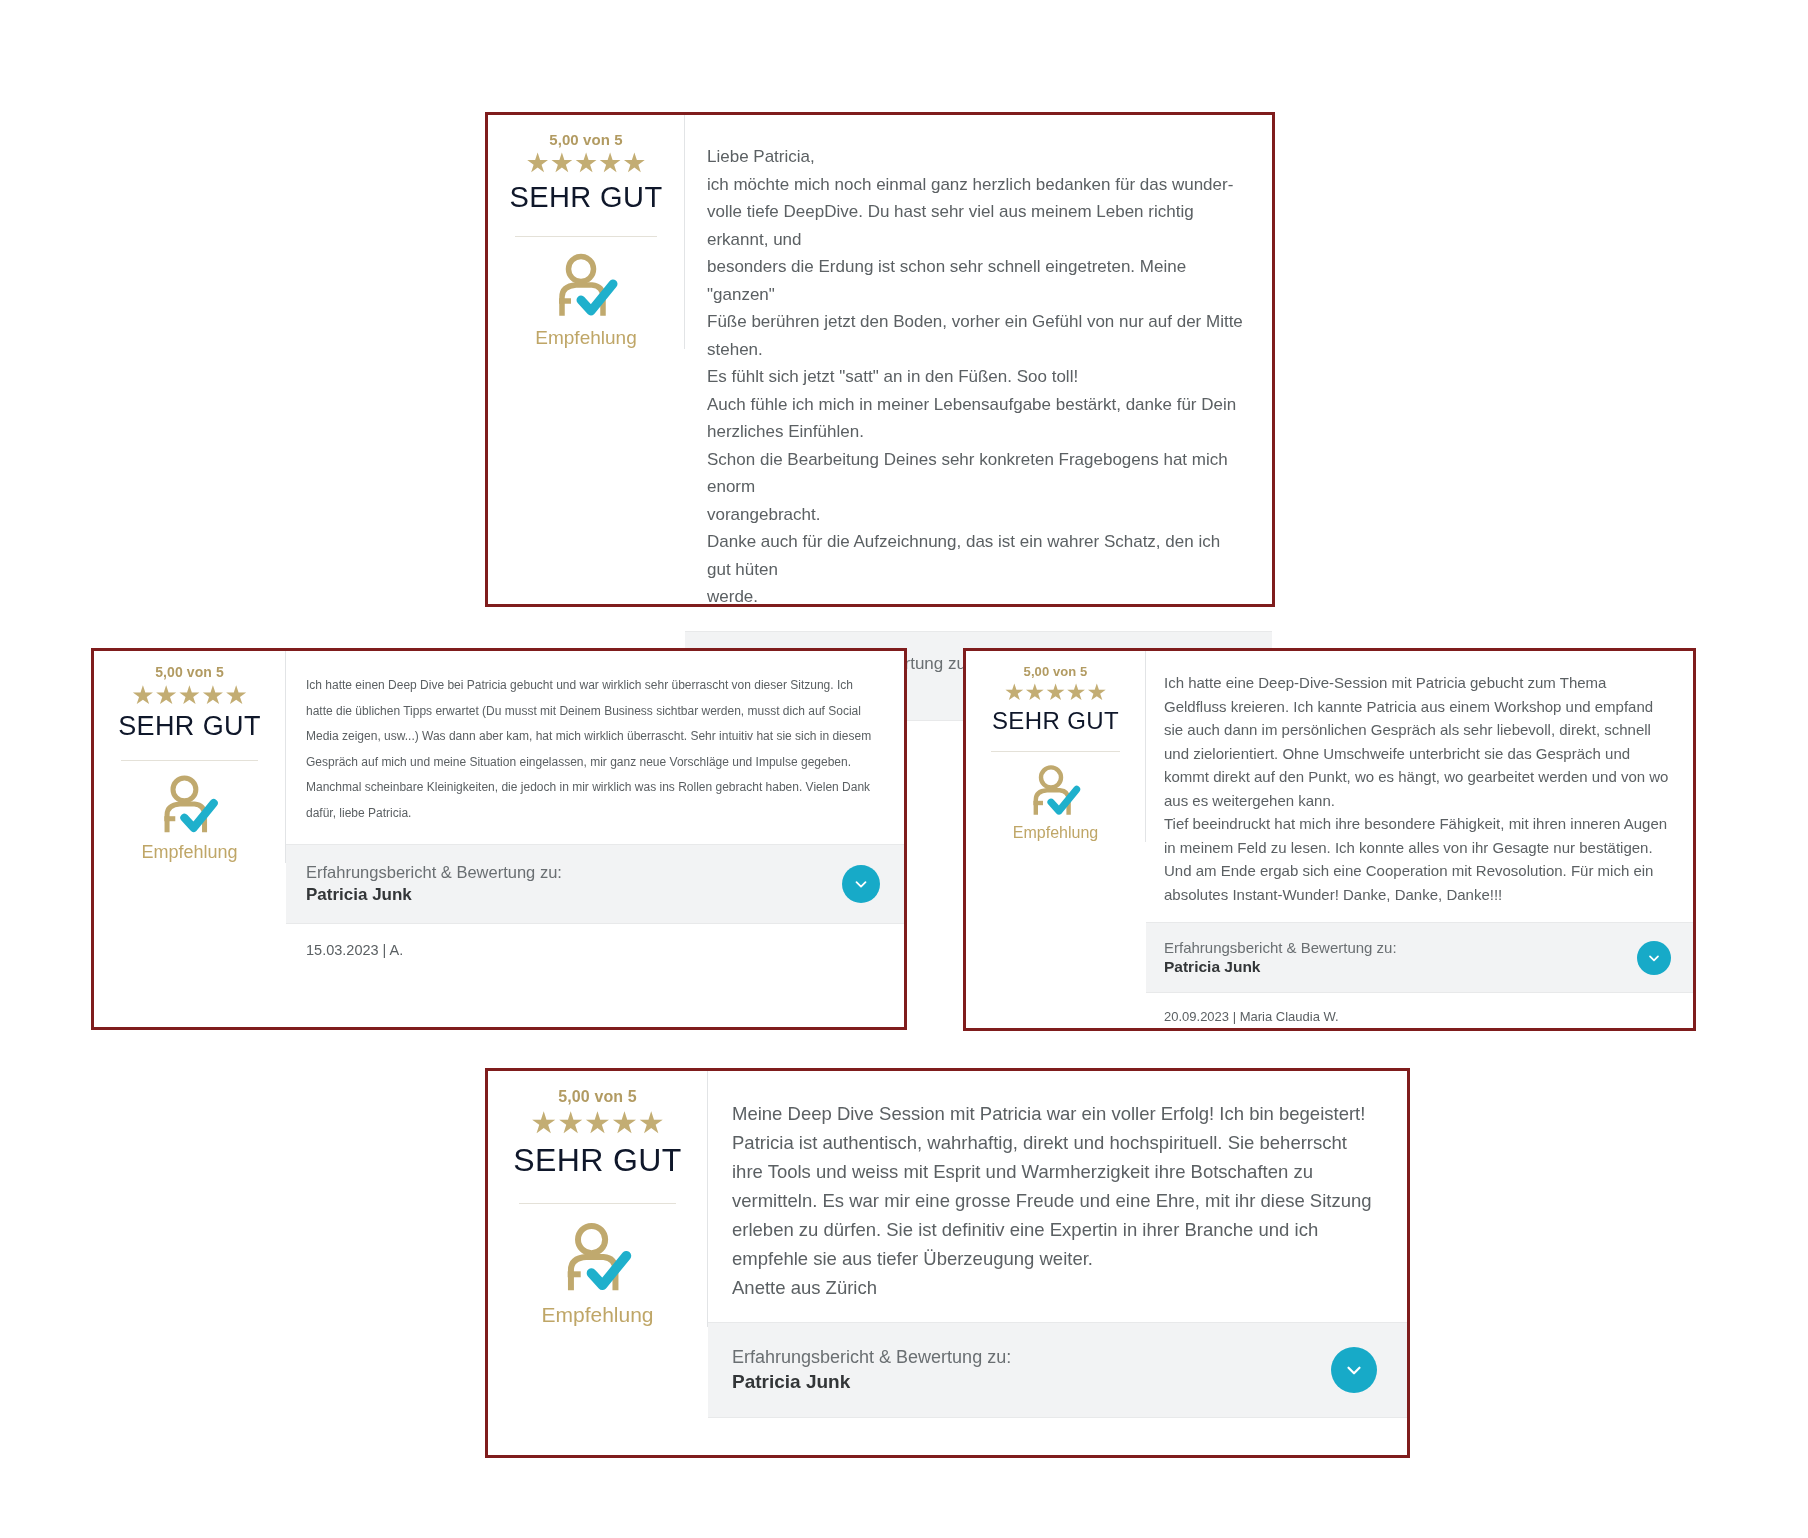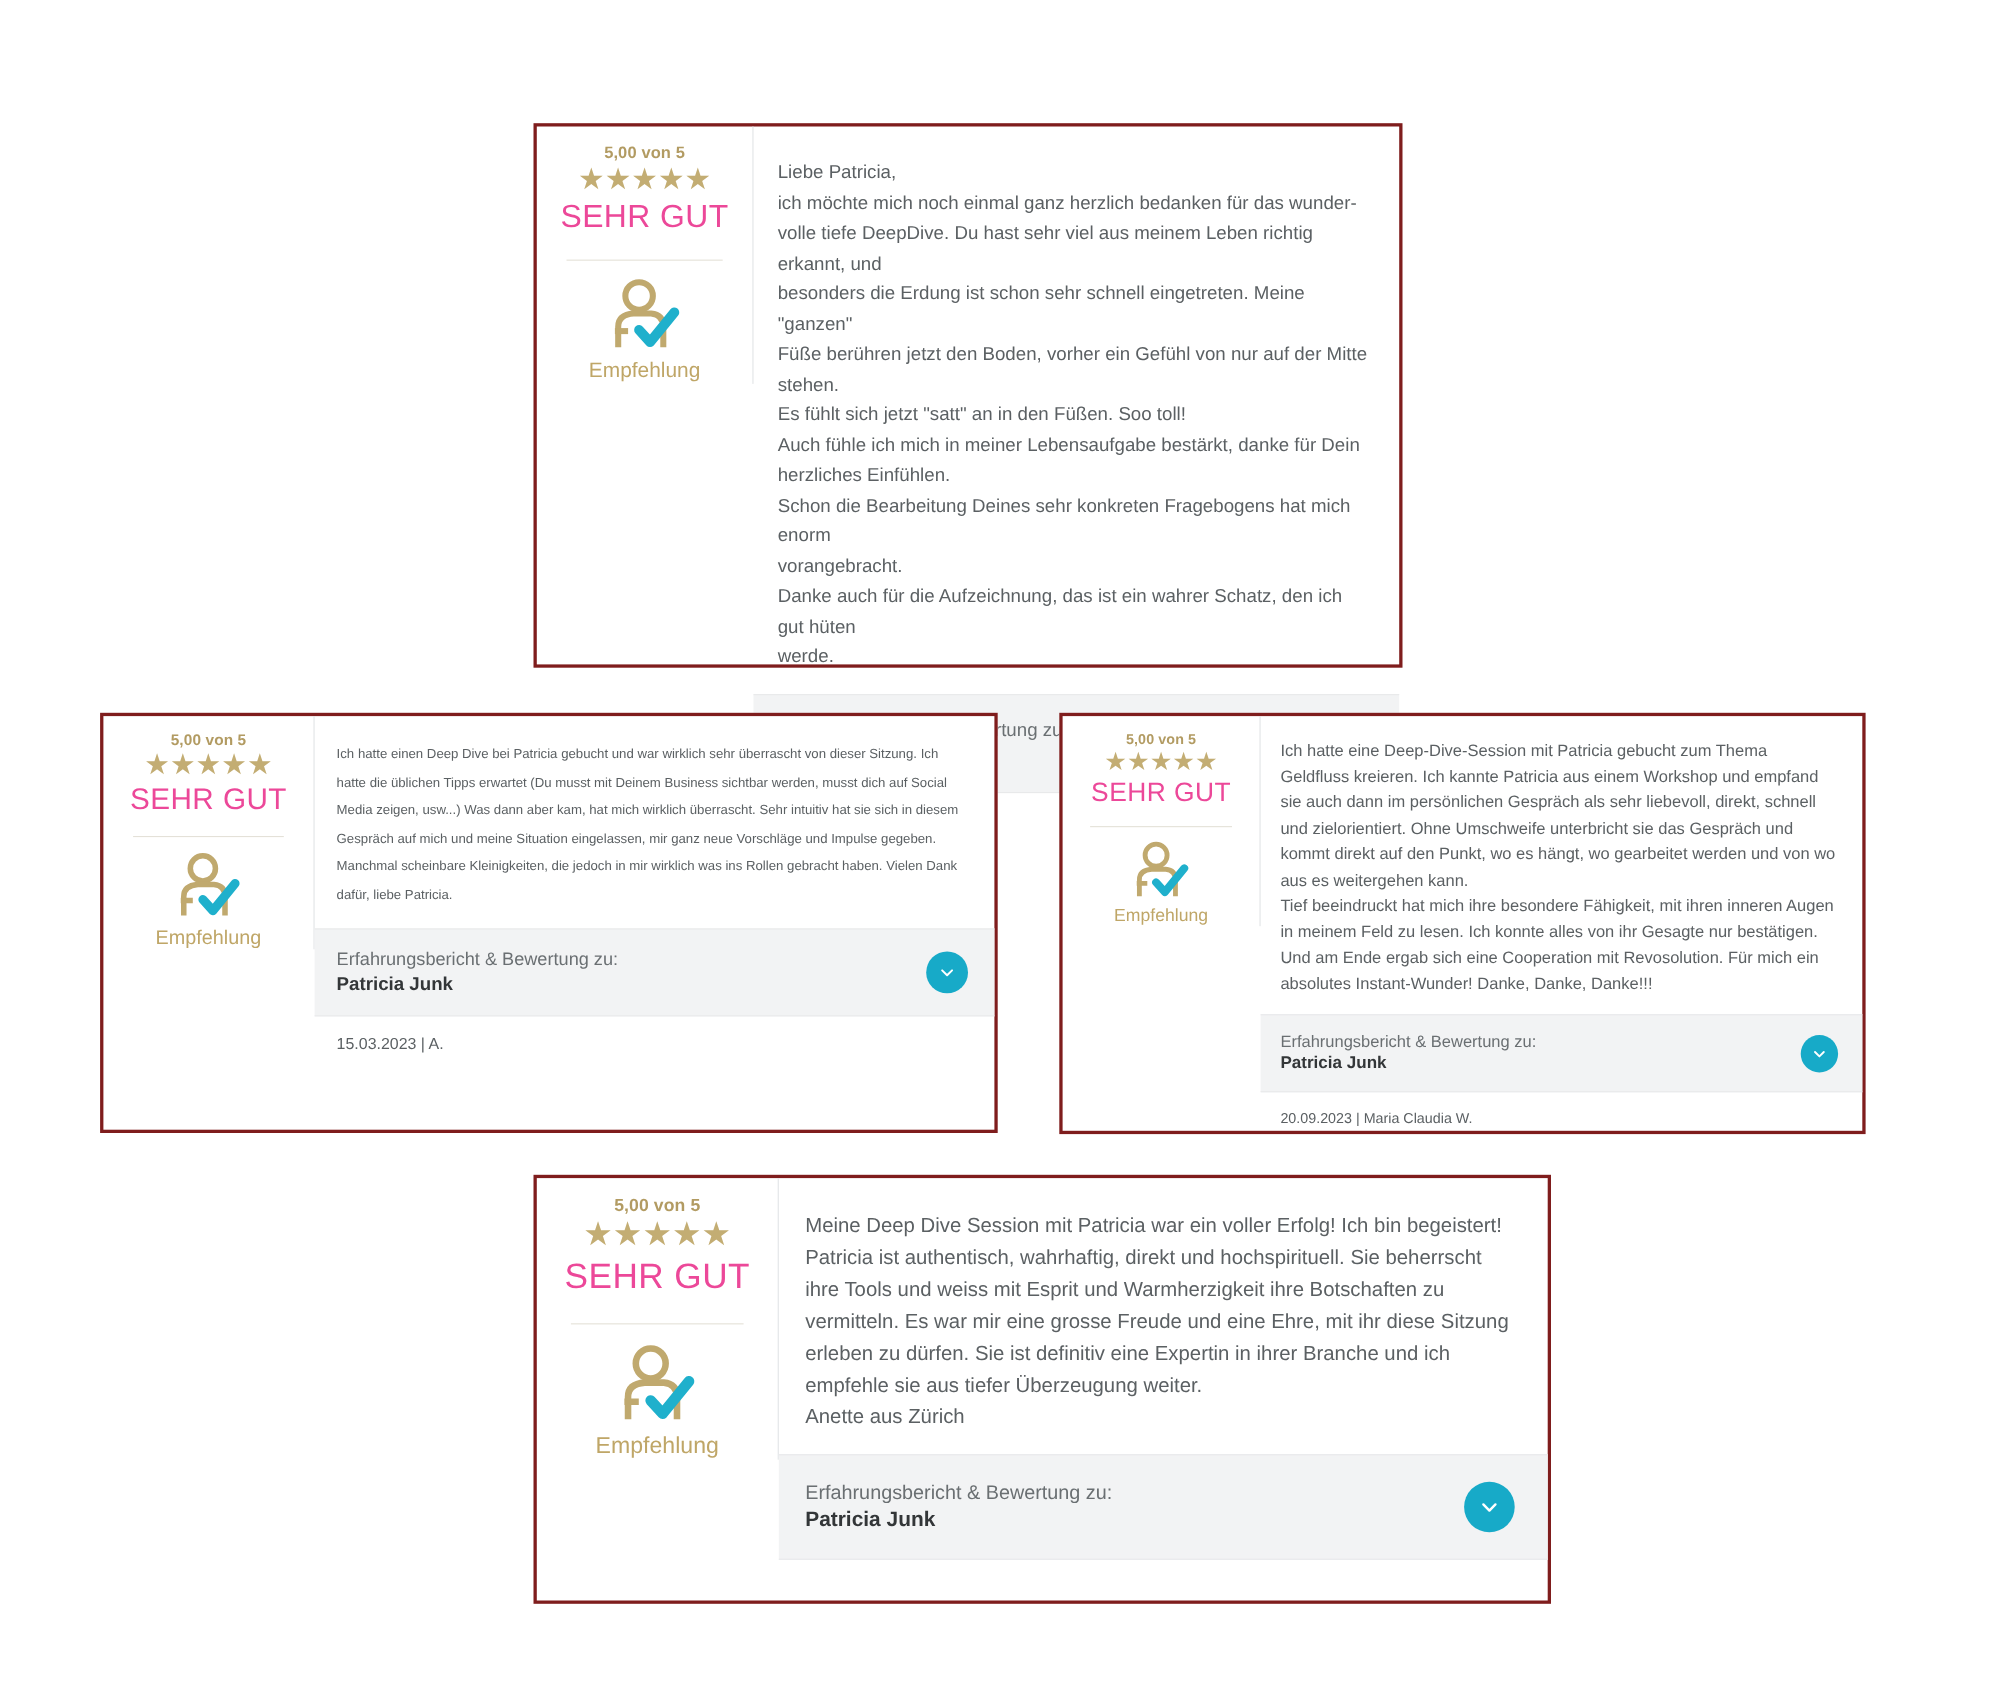--- a/index.html
+++ b/index.html
@@ -33,21 +33,21 @@
     font-weight: bold;
     letter-spacing: .1px;
   }
   .stars {
     color: #c3ad73;
     letter-spacing: 0px;
     line-height: 1;
     white-space: nowrap;
   }
   .verdict {
-    color: #ec4899;
+    color: #0f172a;
     font-weight: 300;
     letter-spacing: .4px;
     white-space: nowrap;
   }
   .rating-divider {
     border-top: 1px solid #e4e1d8;
     width: 72%;
   }
   .badge-wrap { display:flex; flex-direction:column; align-items:center; }
   .badge-label { color: #bfa667; }

